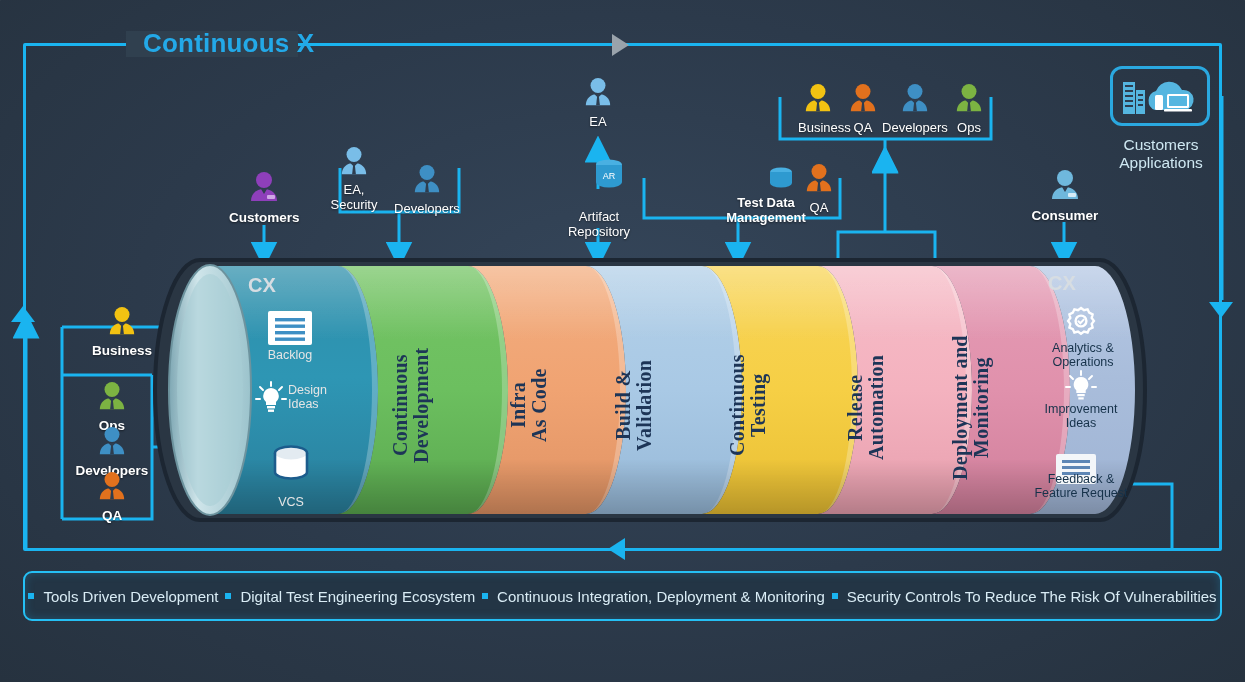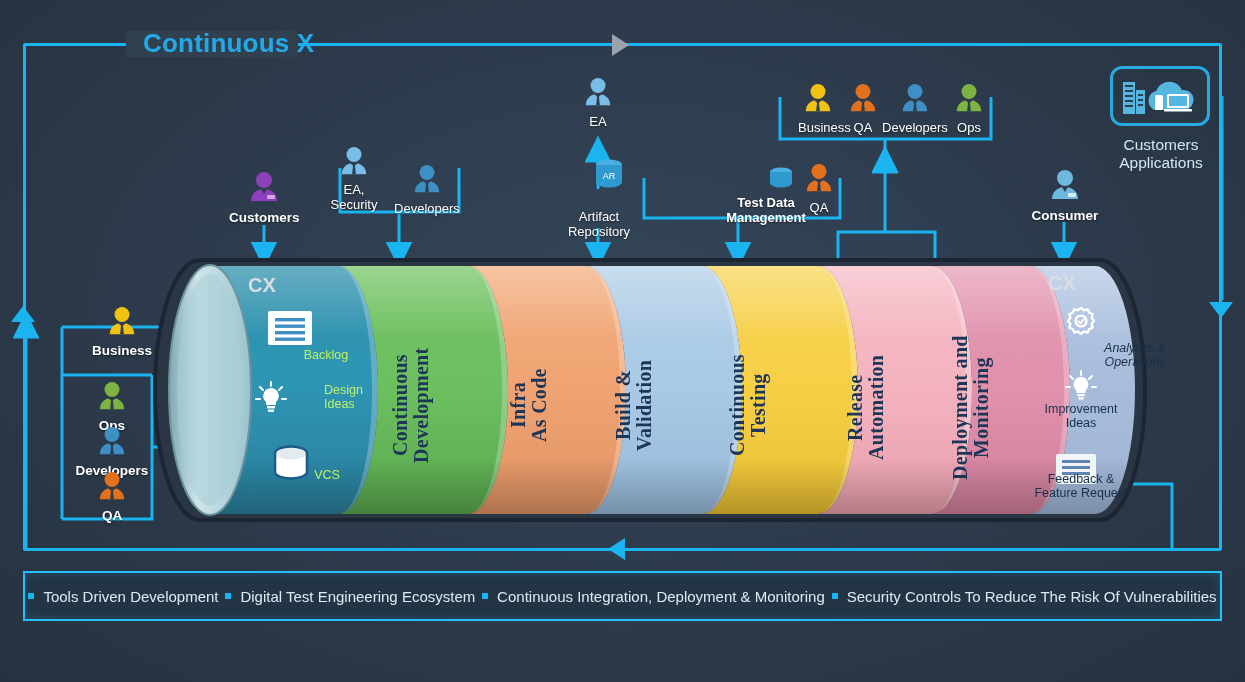--- a/index.html
+++ b/index.html
@@ -59,41 +59,41 @@
   .node{position:absolute;text-align:center;}
   .node .lbl{
     color:#ffffff;font-size:13.5px;font-weight:bold;white-space:nowrap;
     margin-top:0;text-shadow:0 1px 2px rgba(0,0,0,.5);
   }
   .node .lbl.thin{font-weight:normal;font-size:13px;}
   .lbl2{line-height:1.12;}
   
   .bottombar{
     position:absolute;left:23px;top:571px;width:1199px;height:50px;
-    border:2px solid #25c0f5;border-radius:0;box-sizing:border-box;
+    border:2px solid #25c0f5;border-radius:9px;box-sizing:border-box;
     background:#233545;
     display:flex;align-items:center;justify-content:space-around;
     box-shadow:0 0 10px rgba(30,170,230,.25) inset;
   }
   .bitem{display:flex;align-items:center;gap:9px;}
   .bdot{width:6px;height:6px;background:#1ab4f0;display:inline-block;}
   .btxt{color:#d9ecf5;font-size:15px;white-space:nowrap;}
   
   .depbox{
     position:absolute;left:1110px;top:66px;width:100px;height:60px;
     border:3px solid #2aa8e0;border-radius:12px;box-sizing:border-box;
     display:flex;align-items:center;justify-content:center;
   }
   .deplbl{
     position:absolute;left:1088px;top:136px;width:146px;text-align:center;
     color:#cfe8f2;font-size:15.5px;line-height:1.18;
   }
   
   .pipelbl{position:absolute;color:#19323f;font-size:12.5px;text-align:center;line-height:1.1;font-weight:bold;}
-  .pipelbl.white{color:#bef264;font-weight:normal;padding-left:36px;}
+  .pipelbl.white{color:#e5e5e5;font-weight:normal;}
   .cxlbl{position:absolute;color:#d7dde2;font-size:20px;font-weight:bold;}
   .seglbl{
     position:absolute;color:#1d3557;font-weight:bold;
     writing-mode:vertical-rl;transform:rotate(180deg);
     text-align:center;line-height:1.05;font-size:20px;
     font-family:"Liberation Serif",serif;letter-spacing:.3px;
   }
   .darklbl{position:absolute;color:#1a2e3d;font-size:12.5px;text-align:center;line-height:1.12;}
 </style>
 </head>
@@ -306,30 +306,30 @@
   <div class="pipelbl white" style="left:288px;top:384px;width:60px;text-align:left;">
     <span>Design</span><br>
     <span>Ideas</span>
   </div>
 
   <svg class="abs" style="left:272px;top:444px;" width="38" height="38">
     <ellipse cx="19" cy="9" rx="16" ry="6.5" fill="#ffffff" stroke="#1c5c8c" stroke-width="2.6"></ellipse>
     <path d="M3,9 L3,28 a16,6.5 0 0 0 32,0 L35,9" fill="#ffffff" stroke="#1c5c8c" stroke-width="2.6"></path>
     <ellipse cx="19" cy="9" rx="16" ry="6.5" fill="#1c5c8c" opacity=".12"></ellipse>
   </svg>
-  <div class="pipelbl white" style="left:258px;top:469px;width:66px;">VCS</div>
+  <div class="pipelbl white" style="left:258px;top:496px;width:66px;">VCS</div>
 
   <svg class="abs" style="left:1065px;top:305px;" width="32" height="32">
     <g fill="none" stroke="#ffffff" stroke-width="2.4">
       <path d="M16,3 l3,2.2 3.6,-.9 1.6,3.4 3.4,1.6 -.9,3.6 2.2,3 -2.2,3 .9,3.6 -3.4,1.6 -1.6,3.4 -3.6,-.9 -3,2.2 -3,-2.2 -3.6,.9 -1.6,-3.4 -3.4,-1.6 .9,-3.6 -2.2,-3 2.2,-3 -.9,-3.6 3.4,-1.6 1.6,-3.4 3.6,.9 z"></path>
       <circle cx="16" cy="16" r="5.4"></circle>
     </g>
     <path d="M13.4,16.2 l1.9,2 3.4,-3.6" fill="none" stroke="#ffffff" stroke-width="2" stroke-linecap="round"></path>
   </svg>
-  <div class="darklbl" style="left:1083px;top:341px;width:104px;color:#16324a;font-style:italic;">
+  <div class="darklbl" style="left:1031px;top:341px;width:104px;color:#16324a;">
     <span>Analytics &amp;</span><br>
     <span>Operations</span>
   </div>
 
   <svg class="abs" style="left:1065px;top:370px;" width="32" height="32">
     <g stroke="#ffffff" stroke-width="2" stroke-linecap="round">
       <line x1="16" y1="1" x2="16" y2="5"></line>
       <line x1="5" y1="6" x2="8" y2="9"></line>
       <line x1="27" y1="6" x2="24" y2="9"></line>
       <line x1="1" y1="17" x2="5" y2="17"></line>

